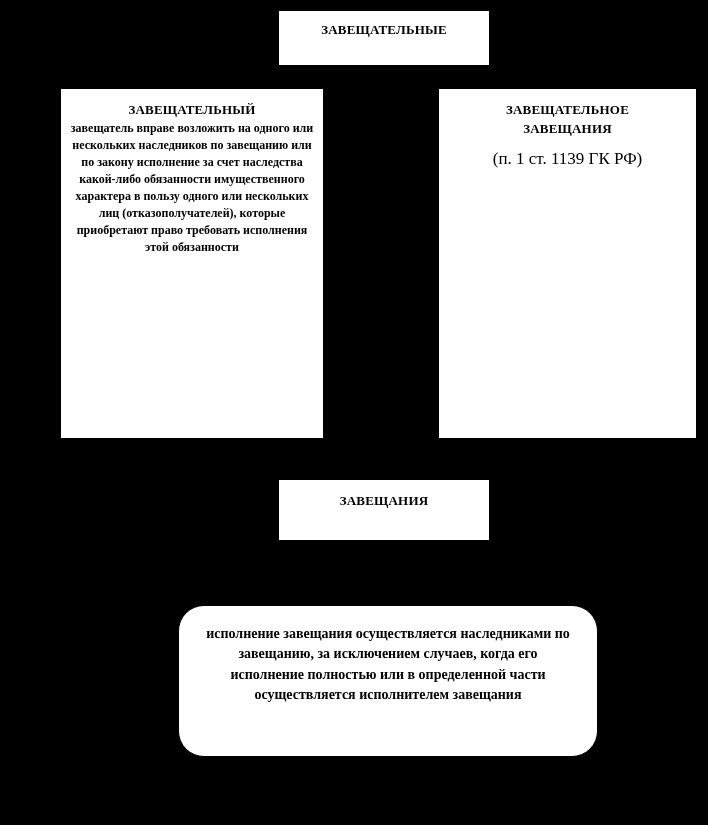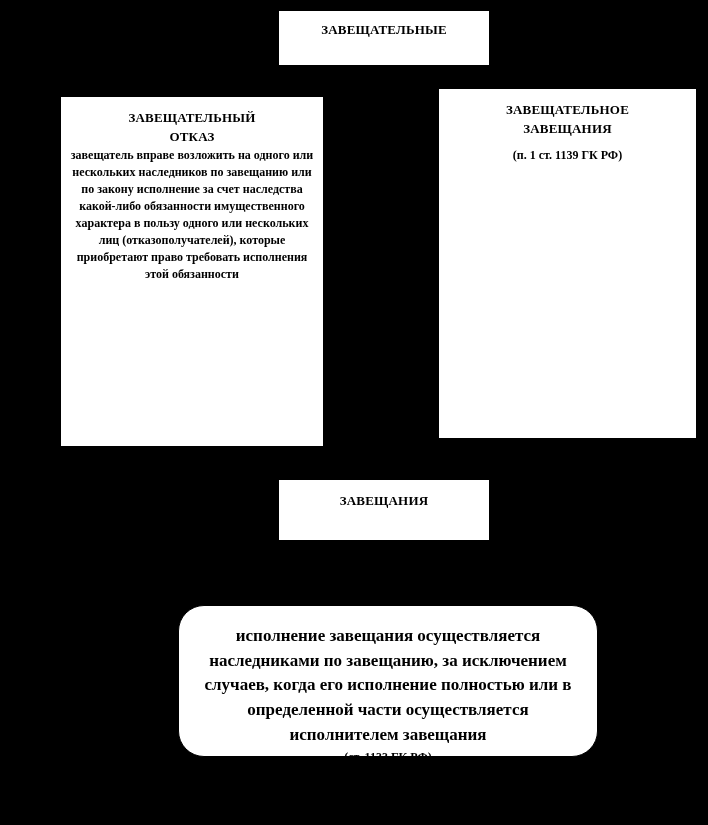--- a/index.html
+++ b/index.html
@@ -36,38 +36,38 @@
     font-size: 13px;
     line-height: 1.45;
     letter-spacing: 0.2px;
   }
   .box-body {
     font-weight: bold;
     font-size: 12px;
     line-height: 1.42;
   }
   .box-ref {
-    font-weight: bold;
-    font-size: 12px;
+    font-weight: normal;
+    font-size: 17px;
     line-height: 1.4;
   }
 
   
   #top-box {
     left: 254px;
     top: 10px;
     width: 212px;
     height: 56px;
     padding-top: 10px;
   }
 
   
   #left-box {
     left: 36px;
-    top: 96px;
+    top: 88px;
     width: 264px;
     height: 351px;
     padding: 12px 8px 0 8px;
   }
 
   
   #right-box {
     left: 414px;
     top: 88px;
     width: 259px;
@@ -89,52 +89,50 @@
   
   #bottom-box {
     left: 154px;
     top: 605px;
     width: 420px;
     height: 152px;
     border-radius: 26px;
     padding: 18px 22px 0 22px;
   }
   #bottom-box .box-body {
-    font-size: 17px;
+    font-size: 14px;
     line-height: 1.45;
   }
   #bottom-box .box-ref {
     margin-top: 2px;
   }
 </style>
 </head>
 <body>
 
 <div class="canvas">
 
   <div class="box" id="top-box">
     <div class="box-title">ЗАВЕЩАТЕЛЬНЫЕ</div>
   </div>
 
   <div class="box" id="left-box">
     <div class="box-title">ЗАВЕЩАТЕЛЬНЫЙ</div>
-    <div class="box-title">ОТКАЗ</div>
     <div class="box-body">завещатель вправе возложить на одного или нескольких наследников по завещанию или по закону исполнение за счет наследства какой-либо обязанности имущественного характера в пользу одного или нескольких лиц (отказополучателей), которые приобретают право требовать исполнения этой обязанности</div>
     <div class="spacer-sm"></div>
   </div>
 
   <div class="box" id="right-box">
     <div class="box-title">ЗАВЕЩАТЕЛЬНОЕ</div>
     <div class="box-title">ЗАВЕЩАНИЯ</div>
     <div class="spacer-sm"></div>
     <div class="box-ref">(п. 1 ст. 1139 ГК РФ)</div>
   </div>
 
   <div class="box" id="middle-box">
     <div class="box-title">ЗАВЕЩАНИЯ</div>
   </div>
 
   <div class="box" id="bottom-box">
     <div class="box-body">исполнение завещания осуществляется наследниками по завещанию, за исключением случаев, когда его исполнение полностью или в определенной части осуществляется исполнителем завещания</div>
-    <div class="box-ref">(ст. 1133 ГК РФ)</div>
   </div>
 
 </div>
 
 </body></html>

